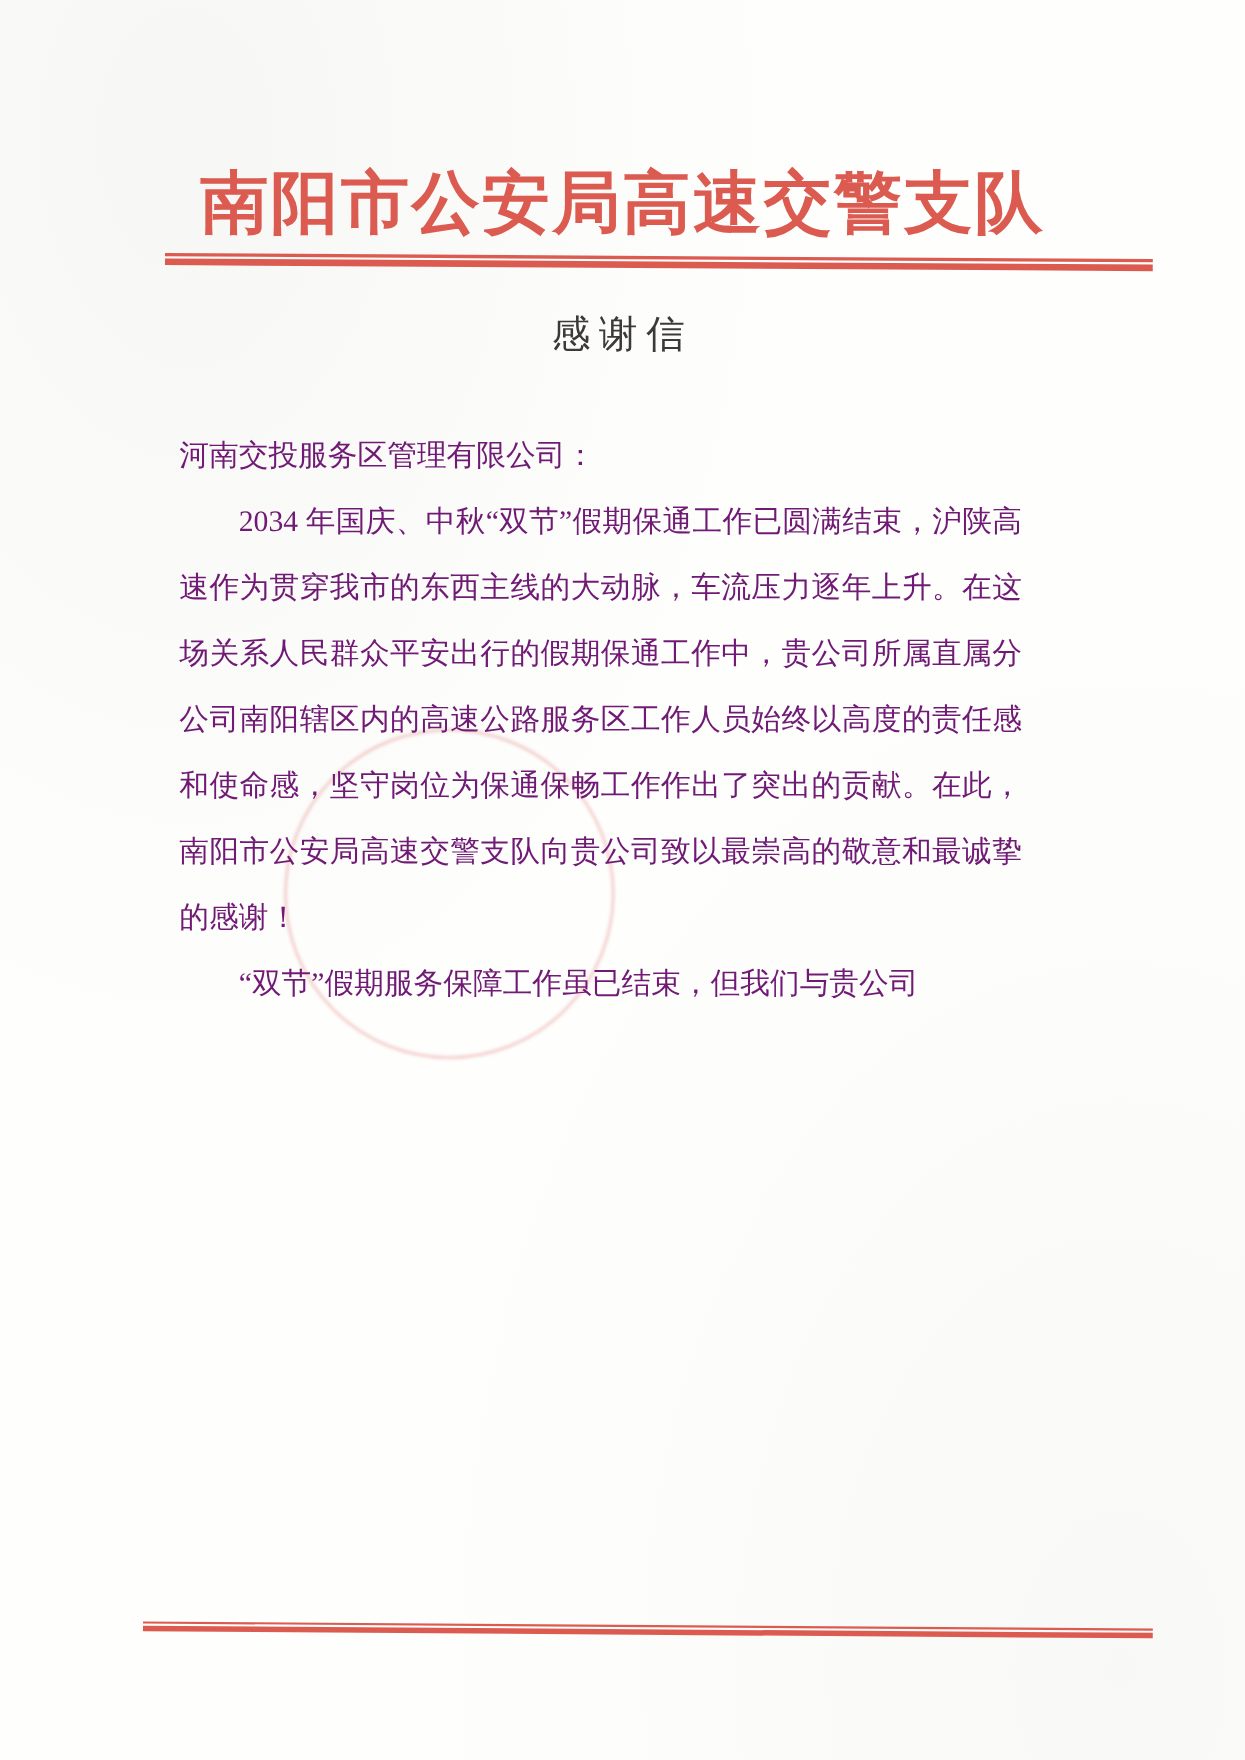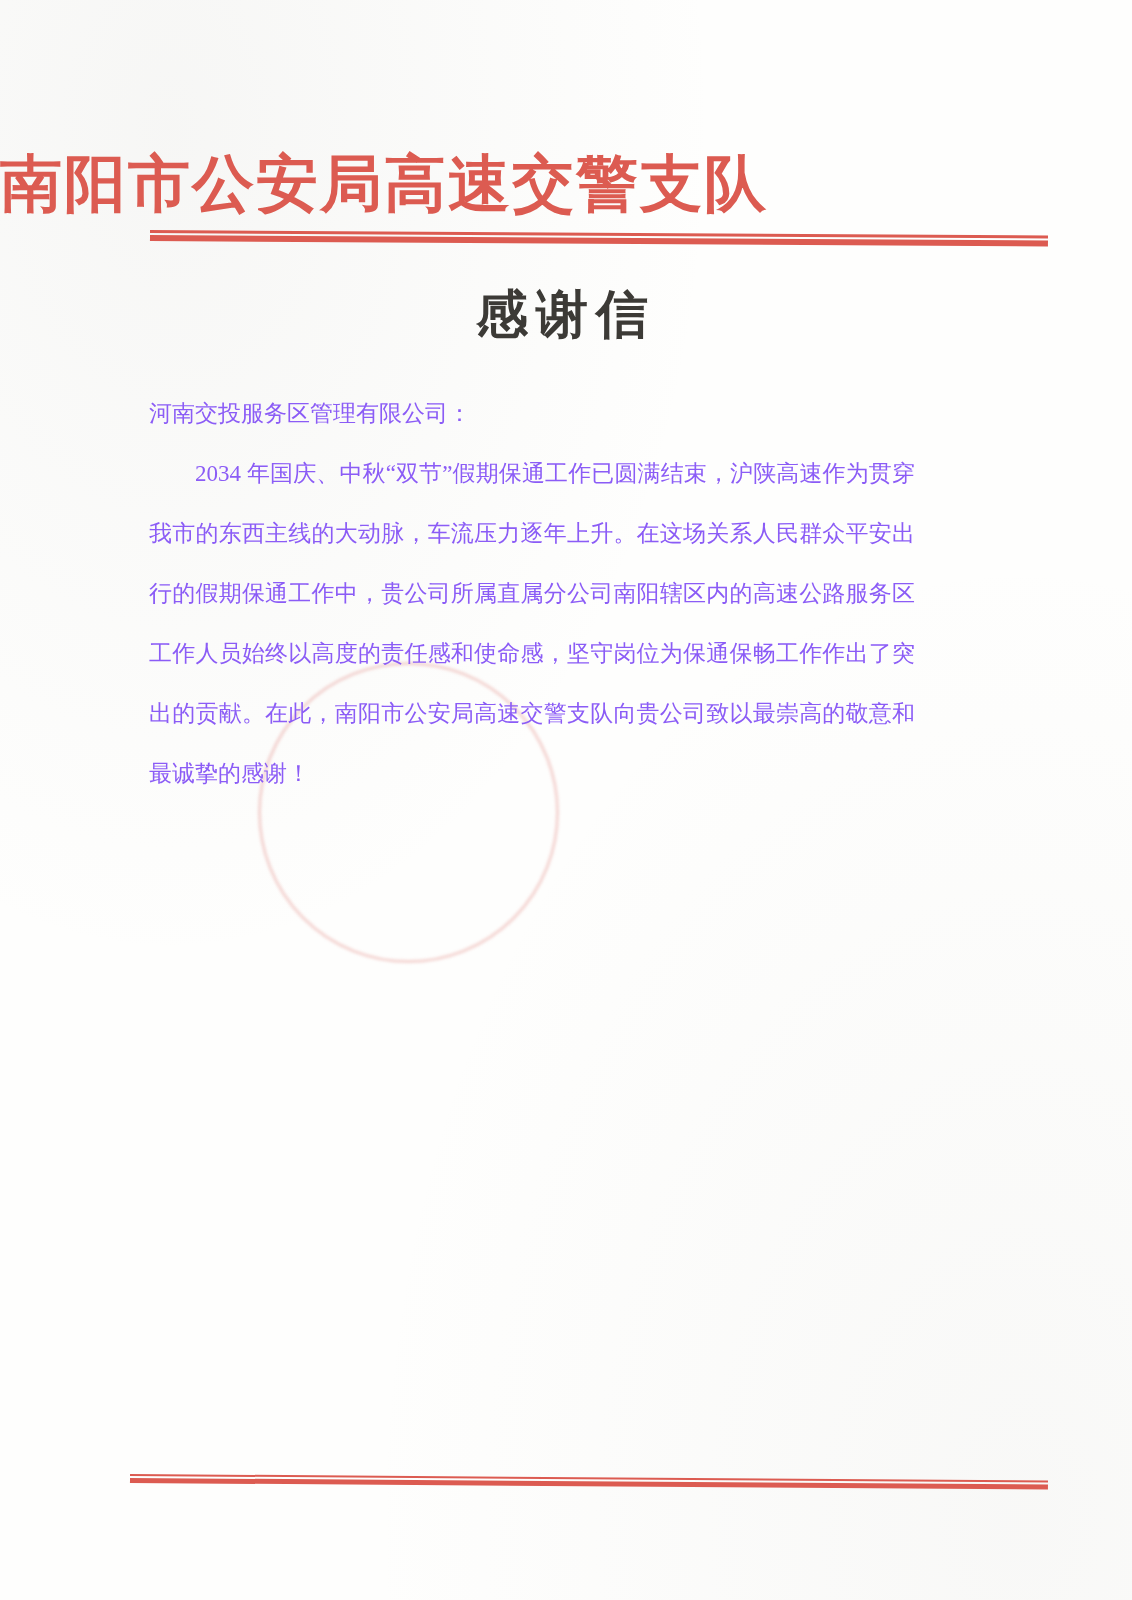--- a/index.html
+++ b/index.html
@@ -24,21 +24,21 @@
       radial-gradient(ellipse at 15% 8%, rgba(180,180,175,0.10), transparent 40%),
       radial-gradient(ellipse at 90% 95%, rgba(180,180,175,0.08), transparent 45%);
     pointer-events: none;
   }
 
   .letterhead {
     position: absolute;
     top: 142px;
     left: 0;
     width: 100%;
-    text-align: left;
+    text-align: center;
     font-size: 62px;
     font-weight: 700;
     letter-spacing: 2px;
     color: var(--accent-red, #dc5b51);
     white-space: nowrap;
   }
 
   .rule-double {
     position: absolute;
     top: 230px;
@@ -67,46 +67,46 @@
   .rule-bottom .rule-thin { height: 2px; margin-bottom: 2px; }
   .rule-bottom .rule-thick { height: 5px; }
 
   .doc-title {
     position: absolute;
     top: 280px;
     left: 0;
     width: 100%;
     margin: 0;
     text-align: center;
-    font-size: 52px;
-    font-weight: 700;
+    font-size: 35px;
+    font-weight: 400;
     letter-spacing: 8px;
     color: #3c3a36;
   }
 
   .stamp {
     position: absolute;
     left: 258px;
     top: 662px;
     width: 295px;
     height: 295px;
     border-radius: 50%;
     border: 3px solid rgba(222, 120, 112, 0.30);
     filter: blur(1.5px);
     pointer-events: none;
   }
 
   .body-text {
     position: absolute;
     top: 384px;
-    left: 149px;
+    left: 163px;
     width: 766px;
-    font-size: 23px;
+    font-size: 27px;
     line-height: 60px;
-    color: #8b5cf6;
+    color: #701a75;
     text-align: justify;
     text-justify: inter-ideograph;
   }
   .salutation { margin: 0; }
   .para { margin: 0; text-indent: 2em; }
 </style>
 </head>
 <body>
 
 <div class="page">
@@ -118,20 +118,21 @@
     <div class="rule-thick"></div>
   </div>
 
   <h1 class="doc-title">感谢信</h1>
 
   <div class="stamp"></div>
 
   <div class="body-text">
     <p class="salutation">河南交投服务区管理有限公司：</p>
     <p class="para">2034 年国庆、中秋“双节”假期保通工作已圆满结束，沪陕高速作为贯穿我市的东西主线的大动脉，车流压力逐年上升。在这场关系人民群众平安出行的假期保通工作中，贵公司所属直属分公司南阳辖区内的高速公路服务区工作人员始终以高度的责任感和使命感，坚守岗位为保通保畅工作作出了突出的贡献。在此，南阳市公安局高速交警支队向贵公司致以最崇高的敬意和最诚挚的感谢！</p>
+    <p class="para">“双节”假期服务保障工作虽已结束，但我们与贵公司</p>
   </div>
 
   <div class="rule-bottom">
     <div class="rule-thin"></div>
     <div class="rule-thick"></div>
   </div>
 
 </div>
 
 </body></html>

